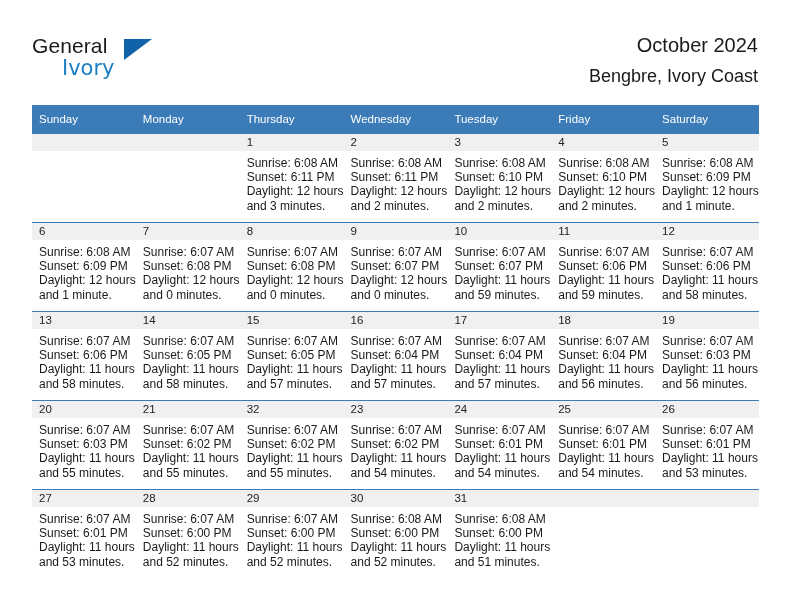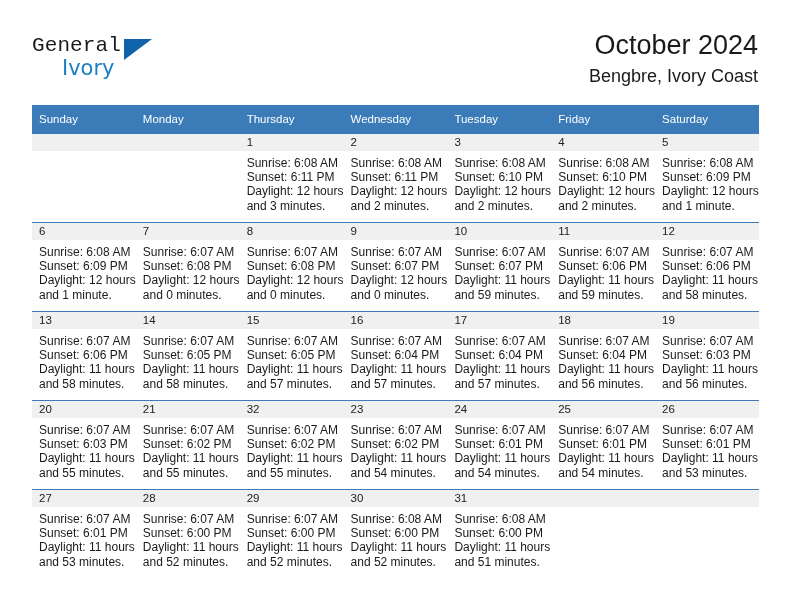--- a/index.html
+++ b/index.html
@@ -36,21 +36,21 @@
     width: 120px;
     height: 58px;
   }
   .logo-general {
     position: absolute;
     left: 0;
     top: 4px;
     font-size: 21px;
     letter-spacing: 0.1px;
     color: #1a1a1a;
-    font-family: Liberation Mono, monospace;
+    font-family: Liberation Sans, sans-serif;
     font-weight: 400;
   }
   .logo-blue {
     position: absolute;
     left: 30px;
     top: 26px;
     font-size: 21px;
     color: #1c7fc4;
     font-family: "DejaVu Sans", sans-serif;
     font-weight: 400;
@@ -65,21 +65,21 @@
     border-bottom: 21px solid transparent;
   }
 
   .title-block {
     position: absolute;
     right: 0;
     top: 0;
     text-align: right;
   }
   .cal-title {
-    font-size: 27px;
+    font-size: 20px;
     font-weight: 400;
     color: #1a1a1a;
     line-height: 34px;
     white-space: nowrap;
   }
   .cal-subtitle {
     font-size: 18px;
     font-weight: 400;
     color: #1a1a1a;
     line-height: 22px;

